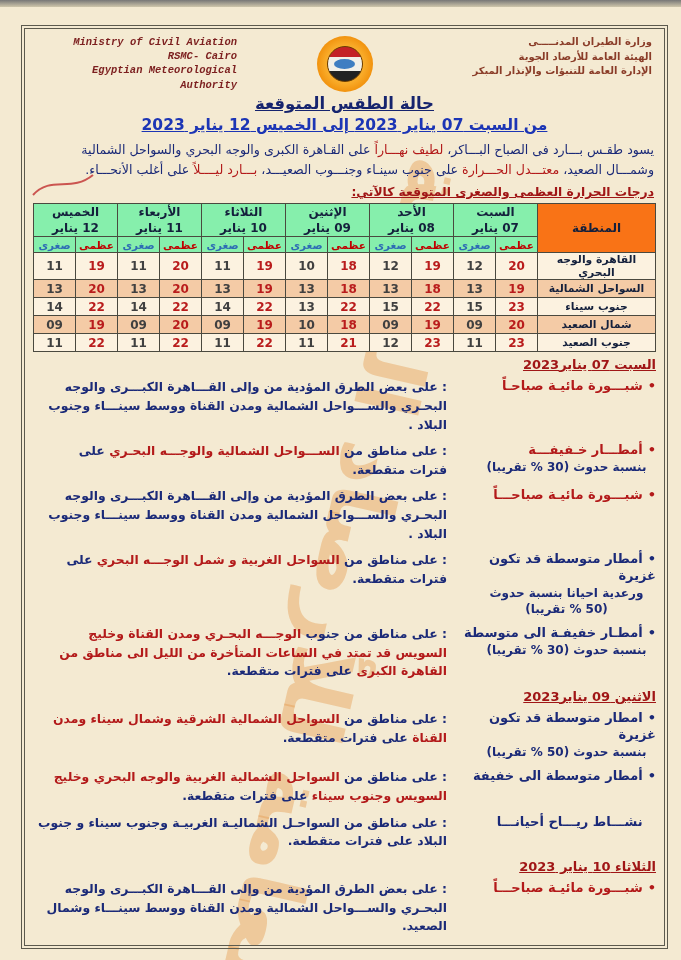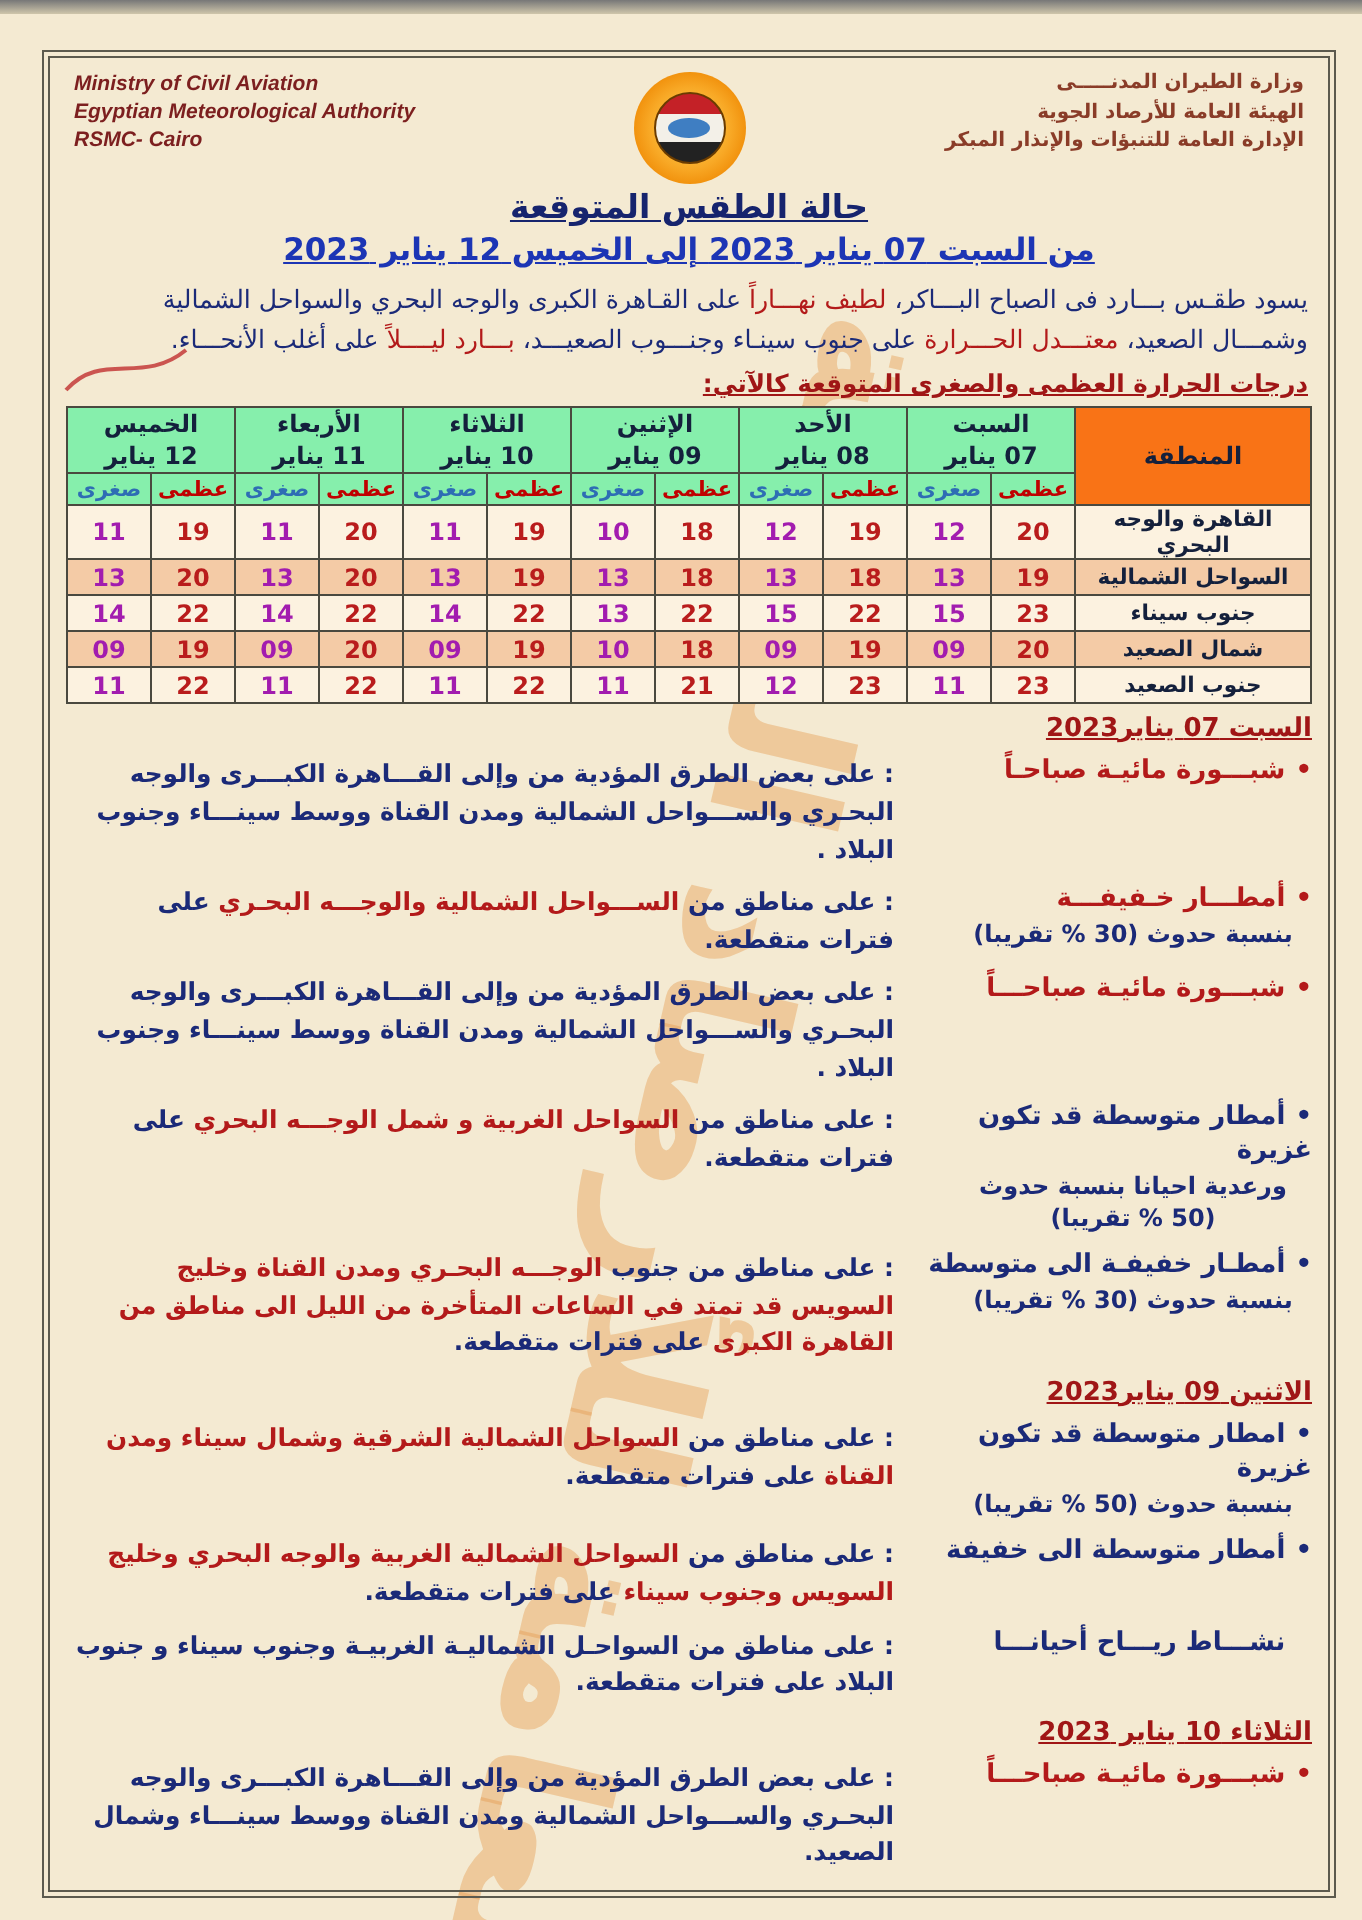--- a/index.html
+++ b/index.html
@@ -6,22 +6,22 @@
   body{width:681px;height:960px;background:#ece1c6;font-family:"DejaVu Sans",sans-serif;}
   .page{position:relative;width:681px;height:960px;overflow:hidden;background:#f4ead2;}
   .scan-edge{position:absolute;top:0;left:0;right:0;height:7px;background:linear-gradient(#777,#cfc6ab);}
   .watermark{position:absolute;top:150px;left:310px;height:720px;writing-mode:vertical-rl;
     transform:rotate(13deg);font-size:86px;font-weight:bold;color:rgba(228,154,78,.42);
     white-space:nowrap;pointer-events:none;z-index:1;}
   .frame{position:absolute;left:24px;right:16px;top:28px;bottom:14px;border:1.5px solid #5c5a4e;
     outline:1px solid #5c5a4e;outline-offset:2px;padding:4px 8px 2px 8px;z-index:2;}
   
   .hdr{display:flex;direction:ltr;justify-content:space-between;align-items:flex-start;padding:2px 4px 0 4px;}
-  .hdr-en{font-family:Liberation Sans, sans-serif;font-style:italic;font-weight:bold;color:#7c1f1f;
-    font-size:10.5px;line-height:1.35;text-align:left;width:200px;}
+  .hdr-en{font-family:Liberation Mono, monospace;font-style:italic;font-weight:bold;color:#7c1f1f;
+    font-size:10.5px;line-height:1.35;text-align:right;width:200px;}
   .hdr-ar{direction:rtl;color:#8a3c28;font-size:10px;font-weight:bold;line-height:1.45;text-align:right;width:200px;}
   .logo{width:56px;height:56px;border-radius:50%;margin-top:1px;
     background:radial-gradient(circle,#ffd95e 0%,#f8a825 52%,#ef8a05 78%,#f4ead2 80%);
     display:flex;align-items:center;justify-content:center;}
   .logo-inner{width:34px;height:34px;border-radius:50%;overflow:hidden;border:1px solid #6b3c00;position:relative;
     background:linear-gradient(180deg,#c42127 0 30%,#f3f0e8 30% 70%,#222 70% 100%);}
   .logo-cloud{position:absolute;left:6px;top:12px;width:21px;height:10px;border-radius:50%;background:#3f7ec2;}
   
   .title{text-align:center;color:#16246e;font-weight:bold;font-size:16.5px;text-decoration:underline;margin-top:2px;}
   .subtitle{text-align:center;color:#1c35b5;font-weight:bold;font-size:15.5px;text-decoration:underline;margin-top:3px;}
@@ -33,21 +33,21 @@
   
   table{width:100%;border-collapse:collapse;direction:rtl;table-layout:fixed;}
   th,td{border:1px solid #4a493f;text-align:center;padding:0;}
   thead th{background:#86efac;}
   .day-name,.day-date{font-size:12px;font-weight:bold;color:#14203c;line-height:1.35;}
   th.sub{font-size:10.5px;font-weight:bold;height:15px;}
   th.sub.mx{color:#c00000;} th.sub.mn{color:#2e6db4;}
   th.region{font-size:12px;font-weight:bold;color:#14203c;background:#f97316;}
   td.region{font-size:10.8px;font-weight:bold;color:#14203c;height:17px;}
   td.v{font-size:12px;font-weight:bold;height:17px;}
-  td.v.mx{color:#b91c1c;} td.v.mn{color:#a21caf;}
+  td.v.mx{color:#b91c1c;} td.v.mn{color:#404040;}
   tbody tr:nth-child(even){background:#f4cba6;}
   tbody tr:nth-child(odd){background:#fcf2e0;}
   
   .sections{direction:rtl;margin-top:5px;}
   .sec-h{color:#a01616;font-weight:bold;font-size:13px;text-decoration:underline;text-align:right;margin:4px 0 2px 0;}
   .brow{display:flex;margin:6px 0 8px 0;}
   .blabel{flex:0 0 205px;text-align:right;font-weight:bold;font-size:13px;line-height:1.3;padding-left:4px;}
   .bsub{font-size:12px;font-weight:bold;color:#1b2a78;text-align:center;padding-left:26px;margin-top:1px;}
   .dot{display:inline-block;margin-left:5px;}
   .dot.hide{visibility:hidden;}
@@ -58,22 +58,22 @@
 
 <div class="page">
   <div class="scan-edge"></div>
   <div class="watermark">الهيئة العامة للأرصاد الجوية</div>
 
   <div class="frame">
 
     <div class="hdr">
       <div class="hdr-en">
         <div>Ministry of Civil Aviation</div>
+        <div>RSMC- Cairo</div>
         <div>Egyptian Meteorological Authority</div>
-        <div>RSMC- Cairo</div>
       </div>
       <div class="logo">
         <div class="logo-inner">
           <div class="logo-cloud"></div>
         </div>
       </div>
       <div class="hdr-ar">
         <div>وزارة الطيران المدنـــــى</div>
         <div>الهيئة العامة للأرصاد الجوية</div>
         <div>الإدارة العامة للتنبؤات والإنذار المبكر</div>

